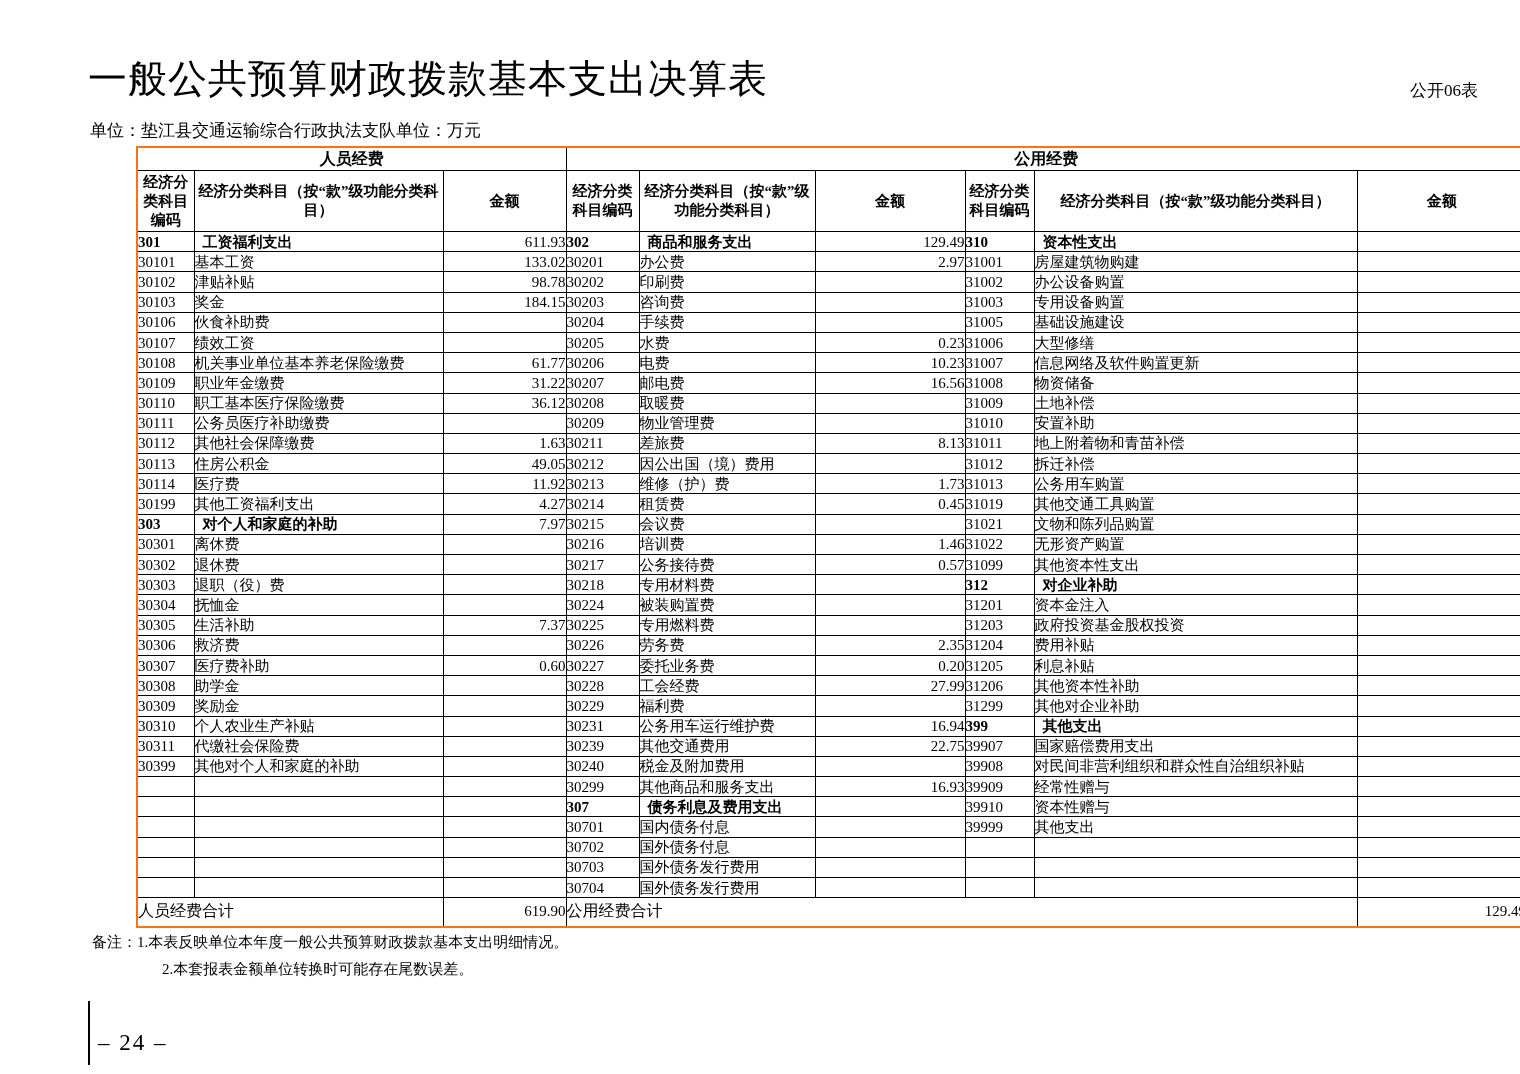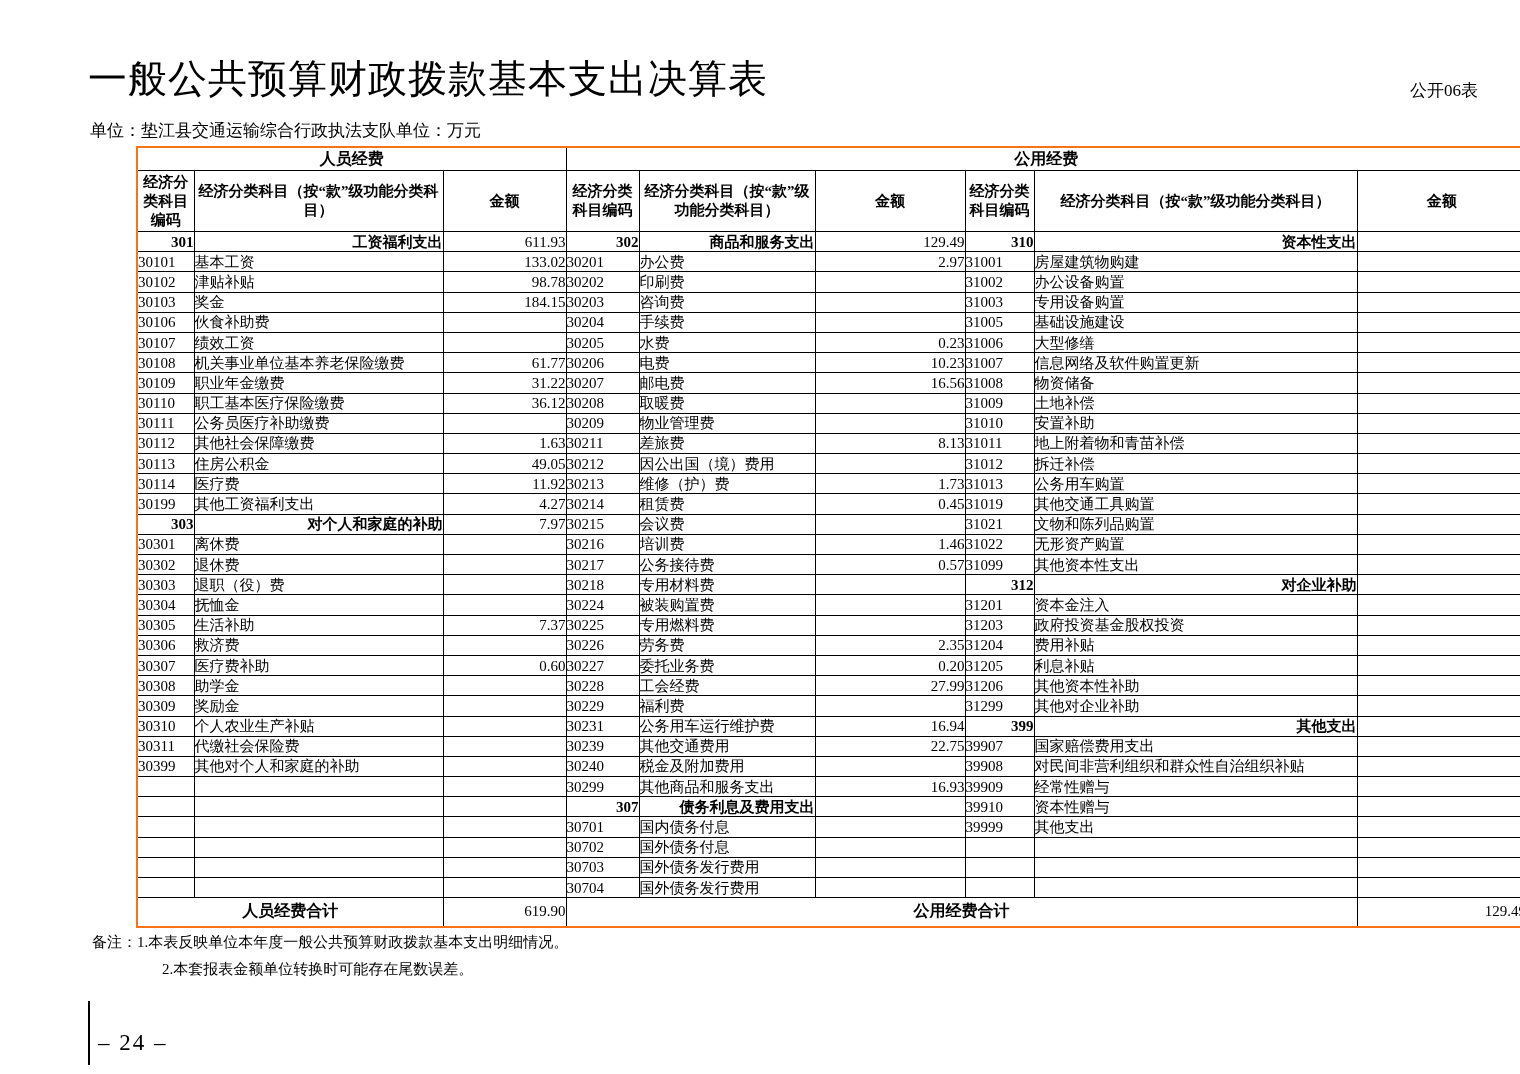--- a/index.html
+++ b/index.html
@@ -62,25 +62,25 @@
     text-align: center;
     white-space: normal;
     line-height: 19px;
     padding: 0 1px;
   }
   tbody tr.data-row { height: 20.2px; }
   tbody td { font-size: 15px; line-height: 18px; }
   td.code { text-align: left; padding-left: 3px; }
   td.subj { text-align: left; padding-left: 28px; }
   td.amt  { text-align: right; padding-right: 8px; }
-  tr.data-row td.bold { font-weight: bold; text-align: right; }
+  tr.data-row td.bold { font-weight: bold; }
   tr.data-row td.subj.bold { padding-left: 8px; }
   tr.totals-row { height: 29px; }
   tr.totals-row td.tot-label {
-    font-size: 16px; font-weight: bold; text-align: center;
+    font-size: 16px; font-weight: normal; text-align: left;
   }
   tr.totals-row td.amt { font-size: 15px; }
   .notes {
     position: absolute;
     top: 929px; left: 92px;
     font-size: 15px;
     line-height: 27px;
   }
   .notes .note-line2 { padding-left: 70px; }
   .page-number {

